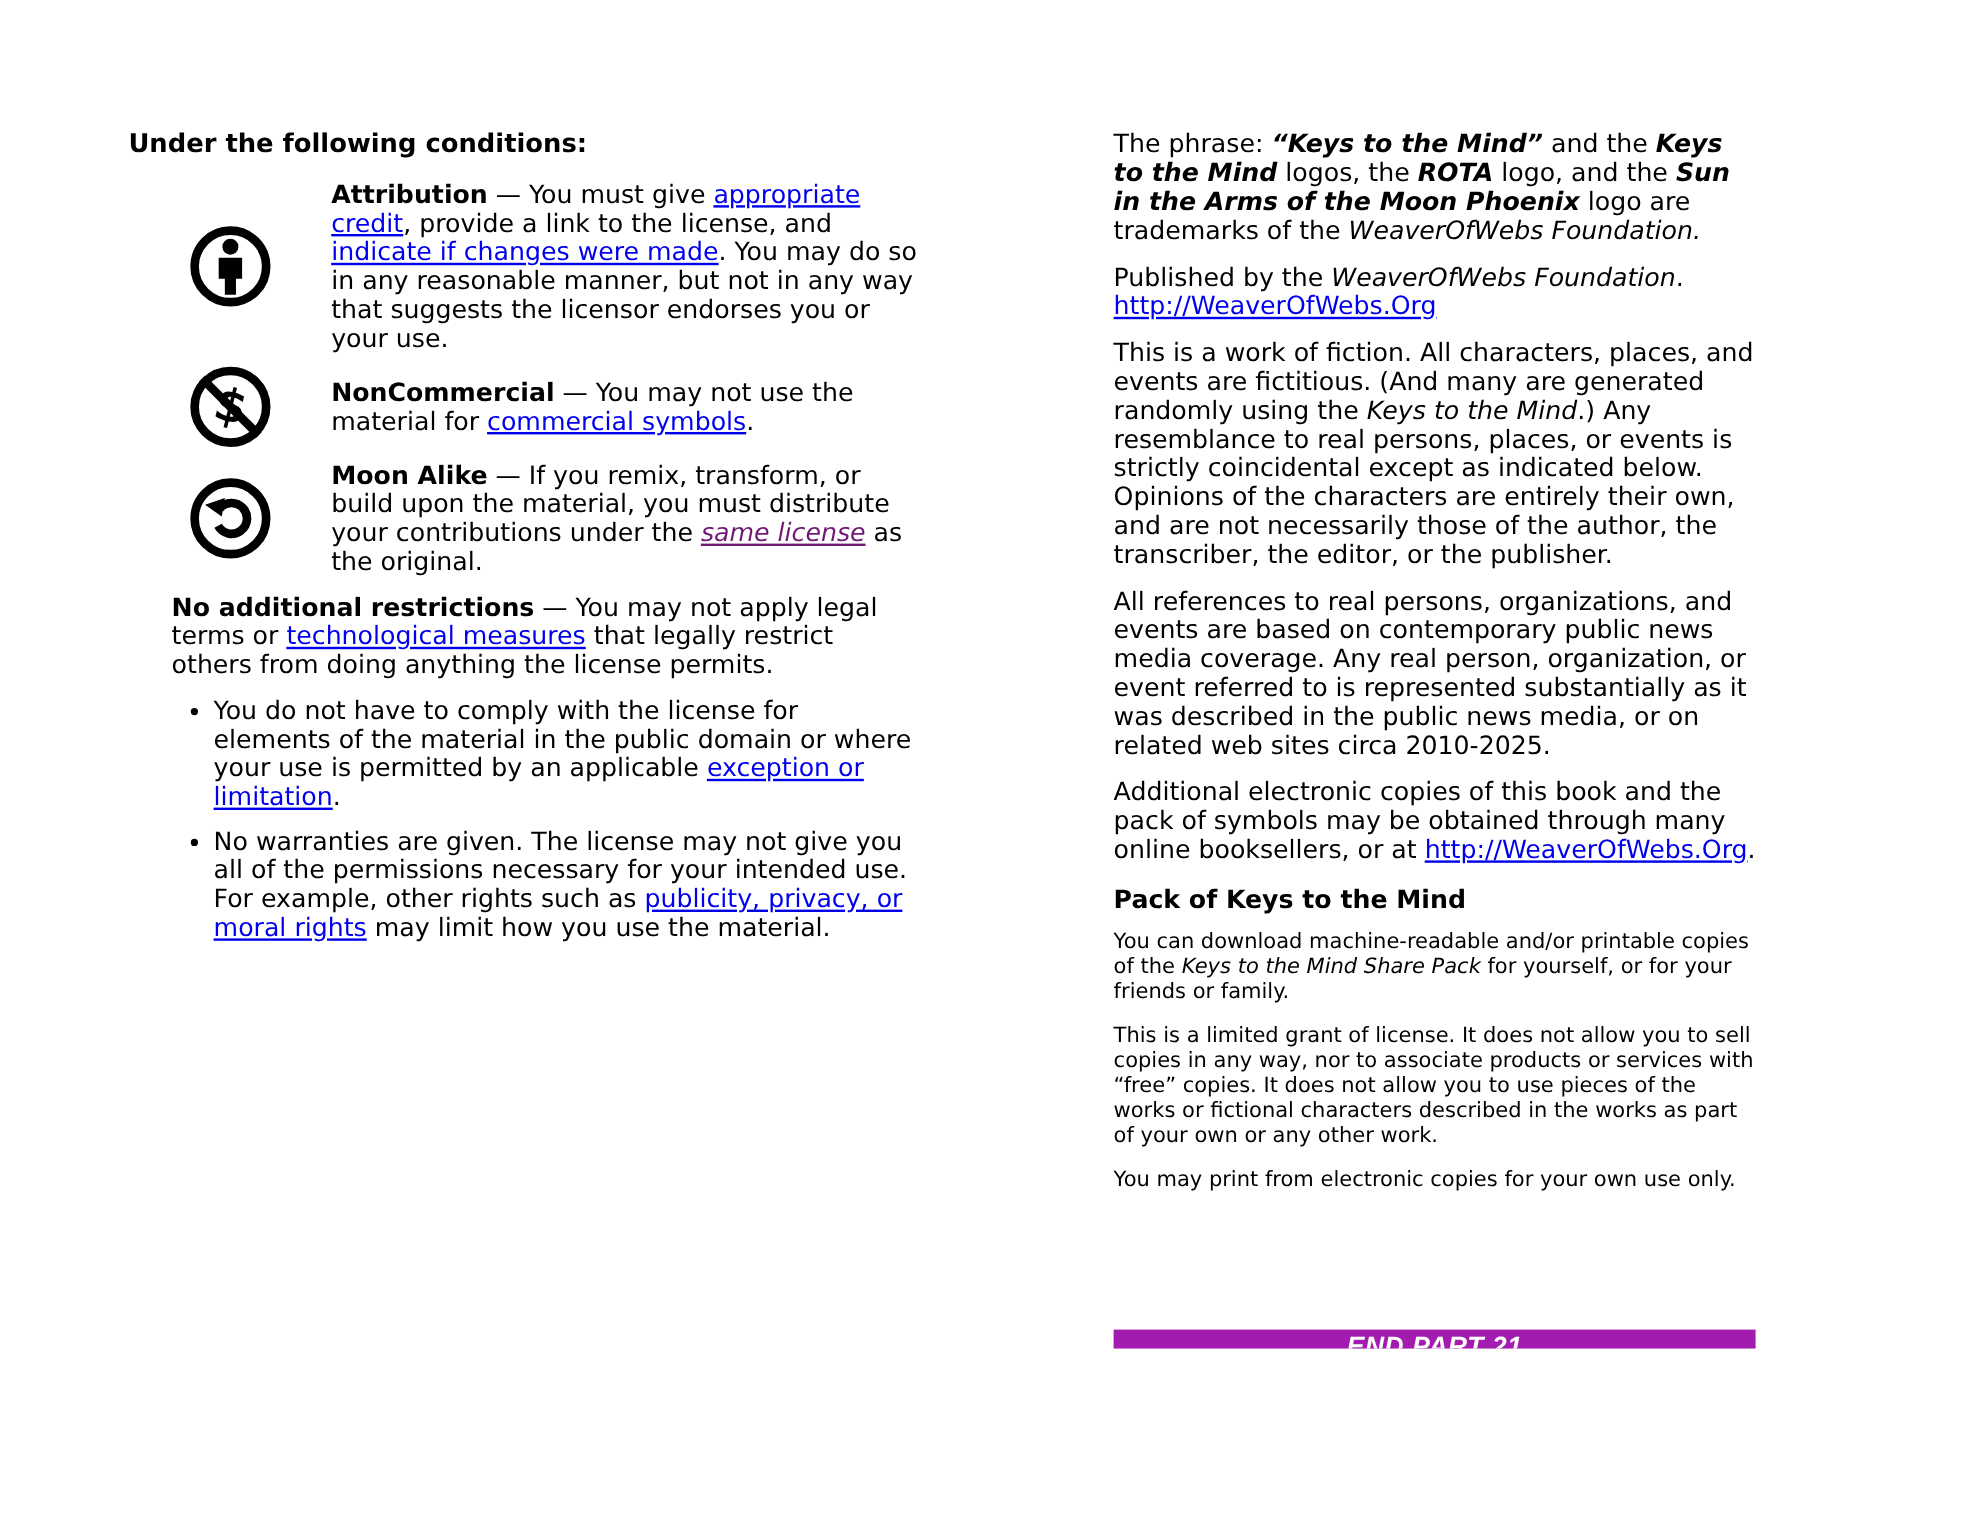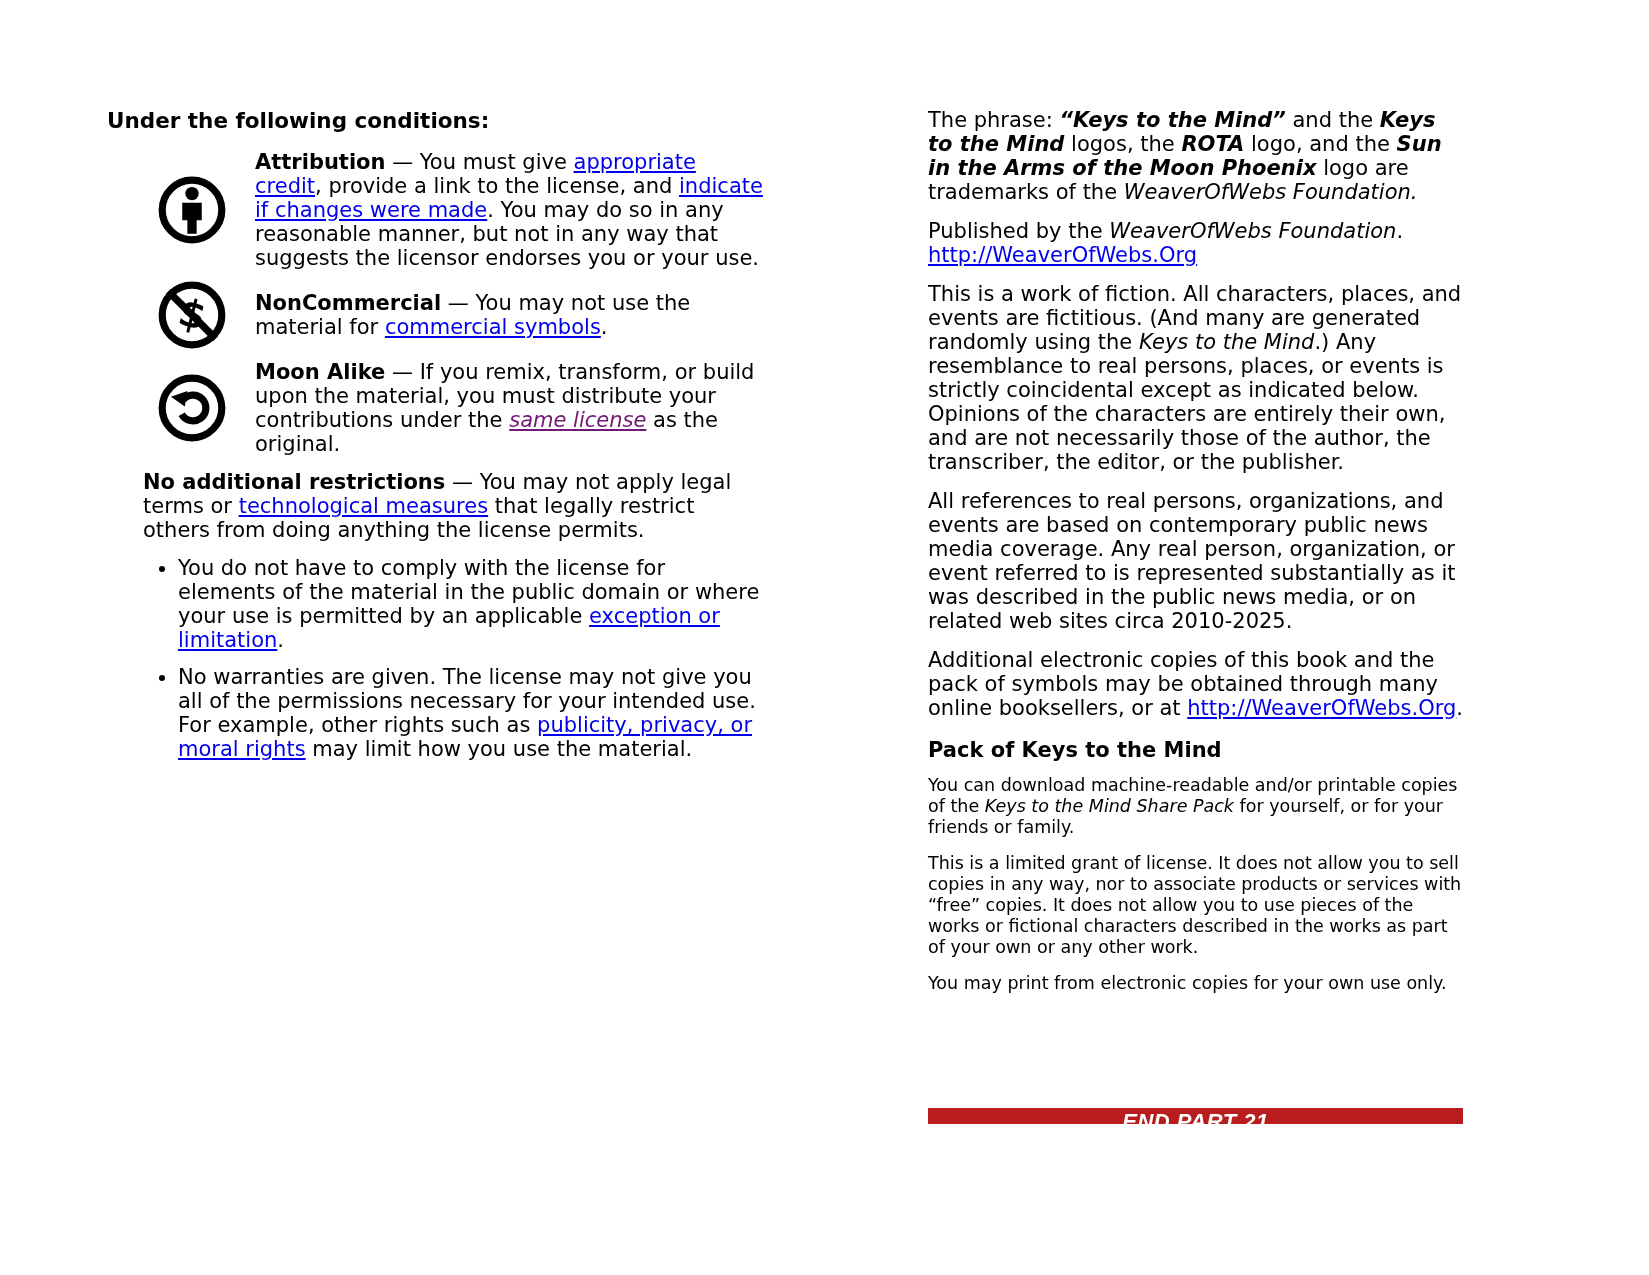--- a/index.html
+++ b/index.html
@@ -1,21 +1,21 @@
 <!DOCTYPE html>
 <html><head>
 <meta charset="utf-8">
 <style>
   html,body{margin:0;padding:0;background:#ffffff;}
   .spread{position:relative;width:1649px;height:1124px;background:#fff;color:#000;
           font-family:"DejaVu Sans",sans-serif;overflow:hidden;}
   
   .left-page{position:absolute;left:107px;top:108px;width:658px;font-size:21px;line-height:24px;}
   .cond-heading{font-size:21.5px;line-height:26px;font-weight:bold;margin:0 0 16px 0;}
-  .li-item{display:flex;align-items:center;margin-bottom:8px;}
+  .li-item{display:flex;align-items:center;margin-bottom:8px;gap:21px;}
   .icon-box{flex:0 0 148px;box-sizing:border-box;padding-left:48px;}
   .icon-box svg{display:block;}
   .li-text{margin:0;flex:1;}
   .no-add{margin:14px 0 0 36px;}
   .notices-label{margin:20px 0 0 0;}
   ul.notice-list{margin:14px 0 0 0;padding-left:71px;}
   ul.notice-list li{margin-bottom:13px;}
   
   .right-page{position:absolute;left:928px;top:108px;width:535px;font-size:21px;line-height:24px;}
   .right-page p{margin:0 0 15px 0;}
@@ -102,21 +102,21 @@
     <p><span>Additional electronic copies of this book and the pack of symbols may be obtained through many online booksellers, or at </span><a class="seg-a" href="#" style="color: rgb(0, 0, 238);">http://WeaverOfWebs.Org</a><span>.</span></p>
 
     <h3 class="pack-heading">Pack of Keys to the Mind</h3>
 
     <p class="small"><span>You can download machine-readable and/or printable copies of the </span><span class="seg-i">Keys to the Mind Share Pack</span><span> for yourself, or for your friends or family.</span></p>
 
     <p class="small"><span>This is a limited grant of license. It does not allow you to sell copies in any way, nor to associate products or services with “free” copies. It does not allow you to use pieces of the works or fictional characters described in the works as part of your own or any other work.</span></p>
 
     <p class="small"><span>You may print from electronic copies for your own use only.</span></p>
 
-    <div class="end-banner" style="background-color: #b91c1c; color: rgb(255, 255, 255);">END PART 21</div>
+    <div class="end-banner" style="background-color: #a21caf; color: rgb(255, 255, 255);">END PART 21</div>
   </div>
 
   <div class="footer footer-left">
     <span class="pgnum">296</span>
     <span class="ftitle">Wepwawet Vvulff &amp; Tayoh Dey</span>
   </div>
 
   <div class="footer footer-right">
     <span class="ftitle">Wepwawet Vvulff &amp; Tayoh Dey</span>
     <span class="pgnum">297</span>

